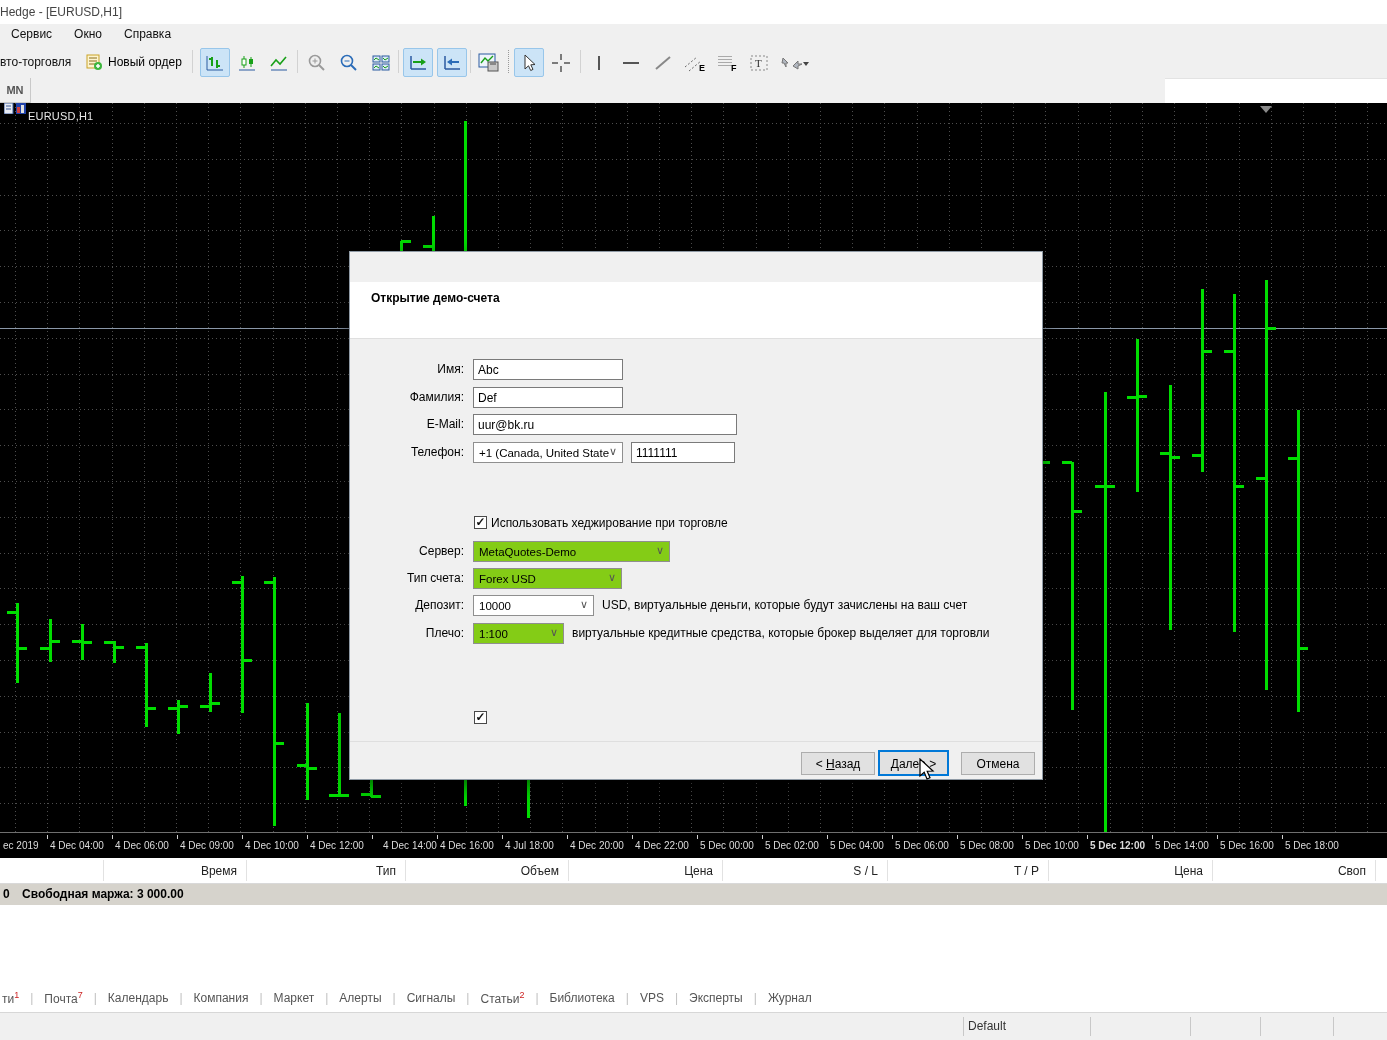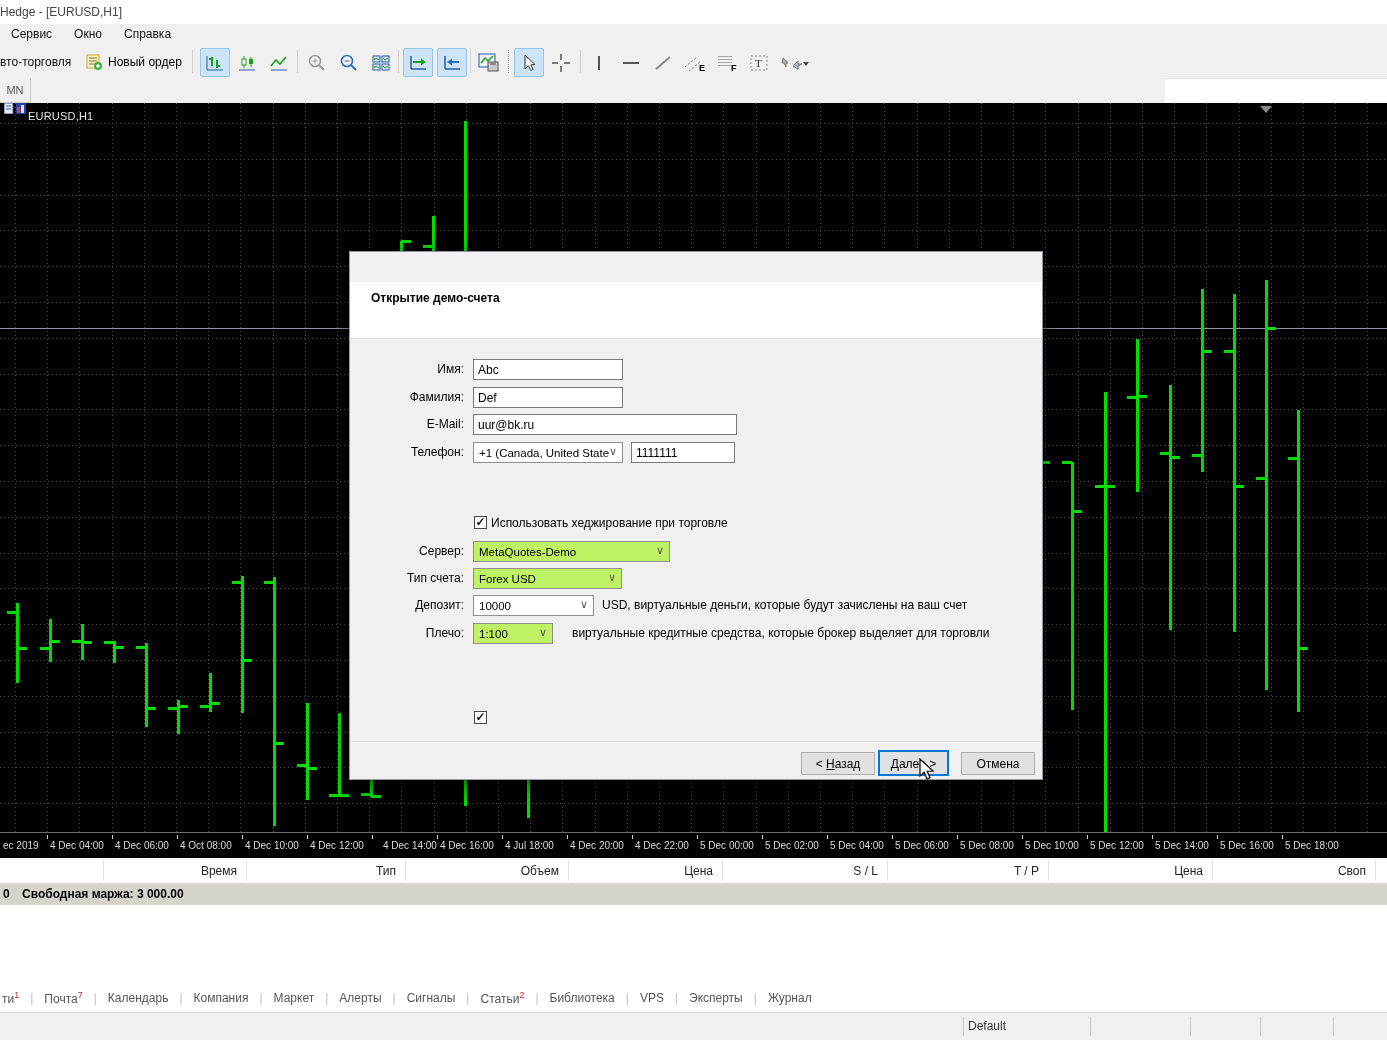--- a/index.html
+++ b/index.html
@@ -13,21 +13,21 @@
   .menu-item{display:inline-block;padding:3px 11px 0 11px;color:#111;font-size:12px;}
   .toolbar{left:0;top:46px;width:1387px;height:32px;background:#f0f0f0;border-bottom:1px solid #e3e3e3;}
   .tbtn{position:absolute;top:2px;width:28px;height:27px;border:1px solid transparent;border-radius:2px;
         display:flex;align-items:center;justify-content:center;}
   .tbtn.sel{background:#cce4f7;border-color:#98c6ea;}
   .tsep{position:absolute;top:4px;width:1px;height:23px;background:#d2d2d2;}
   .tsep.dotted{background:none;border-left:1px dotted #9a9a9a;}
   .toolbar-text{position:absolute;top:9px;font-size:12px;color:#111;}
   .neworder{position:absolute;left:86px;top:2px;height:27px;display:flex;align-items:center;}
   .neworder span{margin-left:5px;}
-  .period-row{left:0;top:78px;width:1165px;height:25px;background:#f0f0f0;}
+  .period-row{left:0;top:78px;width:1165px;height:25px;background:#f0f0f0;font-weight:bold;}
   .period-tab{position:absolute;left:0;top:0;width:30px;height:24px;border-right:1px solid #c9c9c9;
               border-bottom:1px solid #c9c9c9;color:#555;font-size:11px;display:flex;align-items:center;justify-content:center;}
   
   .chart{left:0;top:103px;width:1387px;height:729px;background:#000;}
   .chart svg{position:absolute;left:0;top:0;}
   .symbol-label{position:absolute;left:28px;top:7px;color:#e8e8e8;font-size:11px;letter-spacing:.2px;}
   .mini-icon{position:absolute;top:7px;width:10px;height:11px;}
   .axis{left:0;top:832px;width:1387px;height:26px;background:#000;border-top:1px solid #6f6f6f;box-sizing:border-box;}
   .axis-label{position:absolute;top:7px;color:#dcdcdc;font-size:10px;white-space:nowrap;}
   .axis-tick{position:absolute;top:2px;width:1px;height:4px;background:#cfcfcf;}
@@ -50,21 +50,21 @@
           box-sizing:border-box;box-shadow:0 6px 18px rgba(0,0,0,.55);}
   .dlg-titlebar{position:absolute;left:0;top:0;width:100%;height:30px;background:#fff;}
   .dlg-title{position:absolute;left:16px;top:8px;font-size:12px;color:#000;}
   .dlg-sys{position:absolute;top:5px;width:30px;height:20px;text-align:center;color:#333;font-size:14px;}
   .dlg-head{position:absolute;left:0;top:30px;width:100%;height:57px;background:#fff;border-bottom:1px solid #dfdfdf;box-sizing:border-box;}
   .dlg-head b{position:absolute;left:21px;top:9px;font-size:12px;}
   .dlg-head span{position:absolute;left:41px;top:26px;font-size:12px;}
   .flabel{position:absolute;left:0;width:114px;text-align:right;font-size:12px;}
   .tinput{position:absolute;height:21px;border:1px solid #7a7a7a;background:#fff;font-family:"Liberation Sans",sans-serif;
           font-size:12px;padding:0 4px;box-sizing:border-box;}
-  .combo{position:absolute;height:21px;border:1px solid #8f8f8f;background:#bef264;box-sizing:border-box;
+  .combo{position:absolute;height:21px;border:1px solid #8f8f8f;background:#84cc16;box-sizing:border-box;
          font-size:11.5px;display:flex;align-items:center;padding-left:5px;overflow:hidden;white-space:nowrap;}
   .combo.white{background:#fff;}
   .combo .chev{position:absolute;right:5px;top:2px;color:#555;font-size:11px;}
   .cb{position:absolute;width:13px;height:13px;background:#fff;border:1px solid #494949;box-sizing:border-box;
       font-size:12px;line-height:11px;text-align:center;font-weight:bold;color:#111;}
   .cb-label{position:absolute;font-size:12px;}
   .cb-label.focus{outline:1px dotted #555;}
   .desc{position:absolute;font-size:12px;color:#000;white-space:nowrap;}
   .dlg-hr{position:absolute;left:0;top:489px;width:100%;height:1px;background:#dfdfdf;}
   .btn{position:absolute;height:23px;background:#e1e1e1;border:1px solid #adadad;box-sizing:border-box;
@@ -407,21 +407,21 @@
   <div class="scroll-marker" id="scroll-marker" style="left: 1260px;"></div>
 </div>
 
 <div class="abs axis">
     <span class="axis-label" style="left: 3px;">ec 2019</span>
     <div class="axis-tick" style="left: 47px;"></div>
     <span class="axis-label" style="left: 50px;">4 Dec 04:00</span>
     <div class="axis-tick" style="left: 112px;"></div>
     <span class="axis-label" style="left: 115px;">4 Dec 06:00</span>
     <div class="axis-tick" style="left: 177px;"></div>
-    <span class="axis-label" style="left: 180px;">4 Oct 08:00</span>
+    <span class="axis-label" style="left: 180px;">4 Dec 09:00</span>
     <div class="axis-tick" style="left: 242px;"></div>
     <span class="axis-label" style="left: 245px;">4 Dec 10:00</span>
     <div class="axis-tick" style="left: 307px;"></div>
     <span class="axis-label" style="left: 310px;">4 Dec 12:00</span>
     <div class="axis-tick" style="left: 372px;"></div>
     <span class="axis-label" style="left: 375px; margin-left: 8px;">4 Dec 14:00</span>
     <div class="axis-tick" style="left: 437px;"></div>
     <span class="axis-label" style="left: 440px;">4 Dec 16:00</span>
     <div class="axis-tick" style="left: 502px;"></div>
     <span class="axis-label" style="left: 505px;">4 Jul 18:00</span>
@@ -435,21 +435,21 @@
     <span class="axis-label" style="left: 765px;">5 Dec 02:00</span>
     <div class="axis-tick" style="left: 827px;"></div>
     <span class="axis-label" style="left: 830px;">5 Dec 04:00</span>
     <div class="axis-tick" style="left: 892px;"></div>
     <span class="axis-label" style="left: 895px;">5 Dec 06:00</span>
     <div class="axis-tick" style="left: 957px;"></div>
     <span class="axis-label" style="left: 960px;">5 Dec 08:00</span>
     <div class="axis-tick" style="left: 1022px;"></div>
     <span class="axis-label" style="left: 1025px;">5 Dec 10:00</span>
     <div class="axis-tick" style="left: 1087px;"></div>
-    <span class="axis-label" style="left: 1090px;">5 Dec 12:00</span>
+    <span class="axis-label" style="left: 1090px; font-weight: bold;">5 Dec 12:00</span>
     <div class="axis-tick" style="left: 1152px;"></div>
     <span class="axis-label" style="left: 1155px;">5 Dec 14:00</span>
     <div class="axis-tick" style="left: 1217px;"></div>
     <span class="axis-label" style="left: 1220px;">5 Dec 16:00</span>
     <div class="axis-tick" style="left: 1282px;"></div>
     <span class="axis-label" style="left: 1285px;">5 Dec 18:00</span>
   </div>
 
 <div class="abs thead">
     <div class="th-div" style="left: 103px;"></div>
@@ -552,21 +552,21 @@
   </div>
 
   <span class="flabel" style="top:346px">Депозит:</span>
   <div class="combo white" style="left:123px;top:343px;width:121px">
     <span>10000</span>
     <span class="chev">∨</span>
   </div>
   <span class="desc" style="left:252px;top:346px">USD, виртуальные деньги, которые будут зачислены на ваш счет</span>
 
   <span class="flabel" style="top:374px">Плечо:</span>
-  <div class="combo" style="left:123px;top:371px;width:80px">
+  <div class="combo" style="left:123px;top:371px;width:91px">
     <span>1:100</span>
     <span class="chev">∨</span>
   </div>
   <span class="desc" style="left:222px;top:374px">виртуальные кредитные средства, которые брокер выделяет для торговли</span>
 
   <div class="cb" style="left:124px;top:459px">
     <span>✓</span>
   </div>
 
   <div class="dlg-hr"></div>

